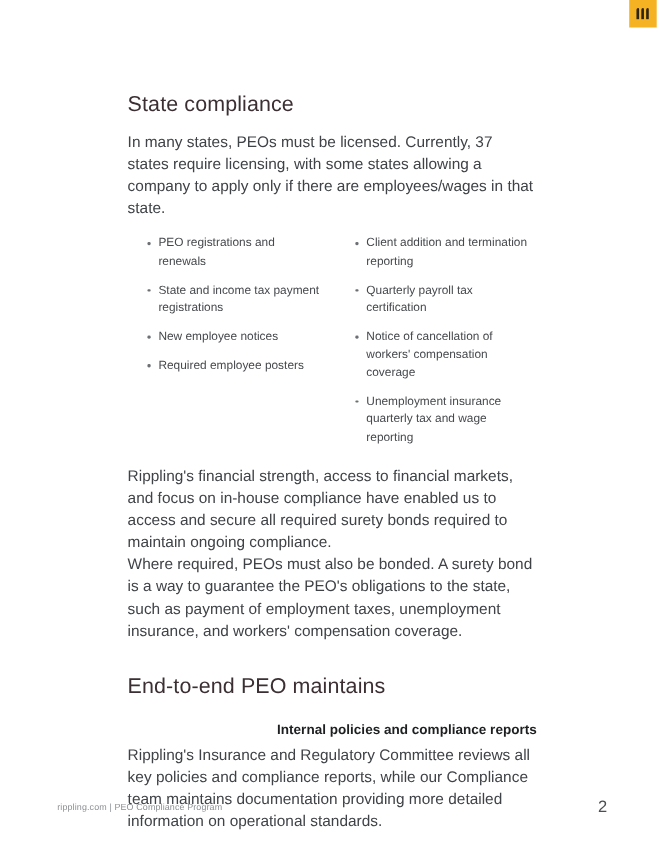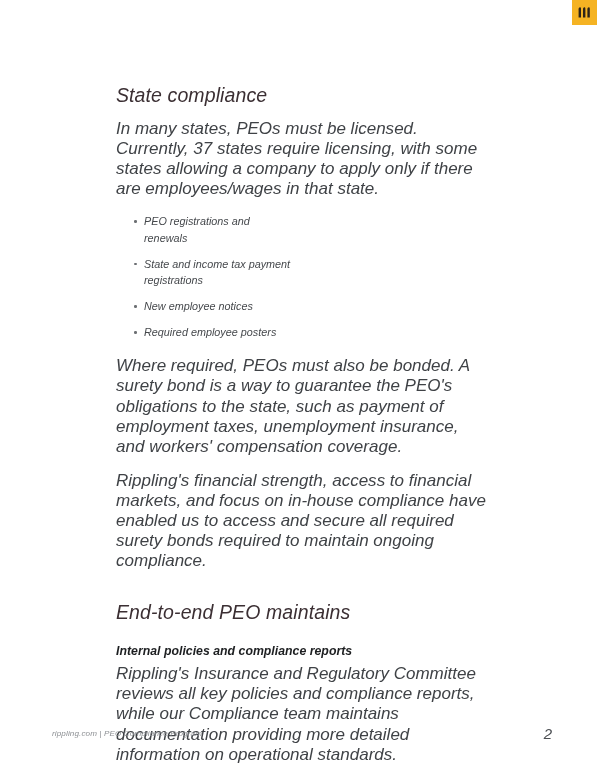--- a/index.html
+++ b/index.html
@@ -13,21 +13,20 @@
     font-family: "Liberation Sans", sans-serif;
     -webkit-font-smoothing: antialiased;
     overflow: hidden;
   }
   .page {
     position: relative;
     width: 600px;
     height: 764px;
     background: #ffffff;
     box-sizing: border-box;
-    font-style: italic;
   }
 
   
   .logo-mark {
     position: absolute;
     top: 0;
     left: 572px;
     width: 25px;
     height: 25px;
     background: #f5b323;
@@ -51,40 +50,41 @@
     color: #3b2f33;
     letter-spacing: 0.1px;
     margin: 0 0 11px 0;
     line-height: 26px;
   }
   h1.section-title.second {
     margin-top: 28px;
   }
 
   p.body-text {
-    font-size: 17px;
+    font-size: 14px;
     line-height: 20.1px;
     color: #3f4246;
     margin: 0 0 14px 0;
     letter-spacing: 0.01px;
   }
   p.body-text.tight {
     margin-bottom: 11px;
   }
   p.body-text.no-gap {
     margin-bottom: 0;
   }
 
   h2.sub-title {
     font-size: 12.3px;
     font-weight: bold;
     color: #1d1f21;
     margin: 17px 0 4px 0;
     line-height: 18px;
     letter-spacing: 0.01px;
+    text-align: right;
   }
 
   
   .bullet-block {
     display: flex;
     margin: 9px 0 16px 0;
   }
   .bullet-col {
     width: 186px;
     box-sizing: border-box;
@@ -168,25 +168,33 @@
 
     <div class="bullet-block">
       <div class="bullet-col left">
         <ul class="bullets">
           <li>PEO registrations and renewals</li>
           <li>State and income tax payment registrations</li>
           <li>New employee notices</li>
           <li>Required employee posters</li>
         </ul>
       </div>
+      <div class="bullet-col right">
+        <ul class="bullets">
+          <li>Client addition and termination reporting</li>
+          <li>Quarterly payroll tax certification</li>
+          <li>Notice of cancellation of workers' compensation coverage</li>
+          <li>Unemployment insurance quarterly tax and wage reporting</li>
+        </ul>
+      </div>
     </div>
 
+    <p class="body-text no-gap">Rippling's financial strength, access to financial markets, and focus on in-house compliance have enabled us to access and secure all required surety bonds required to maintain ongoing compliance.</p>
+
     <p class="body-text">Where required, PEOs must also be bonded. A surety bond is a way to guarantee the PEO's obligations to the state, such as payment of employment taxes, unemployment insurance, and workers' compensation coverage.</p>
-
-    <p class="body-text no-gap">Rippling's financial strength, access to financial markets, and focus on in-house compliance have enabled us to access and secure all required surety bonds required to maintain ongoing compliance.</p>
 
     <h1 class="section-title second">End-to-end PEO maintains</h1>
 
 
     <h2 class="sub-title">Internal policies and compliance reports</h2>
 
     <p class="body-text no-gap">Rippling's Insurance and Regulatory Committee reviews all key policies and compliance reports, while our Compliance team maintains documentation providing more detailed information on operational standards.</p>
 
   </div>
 

